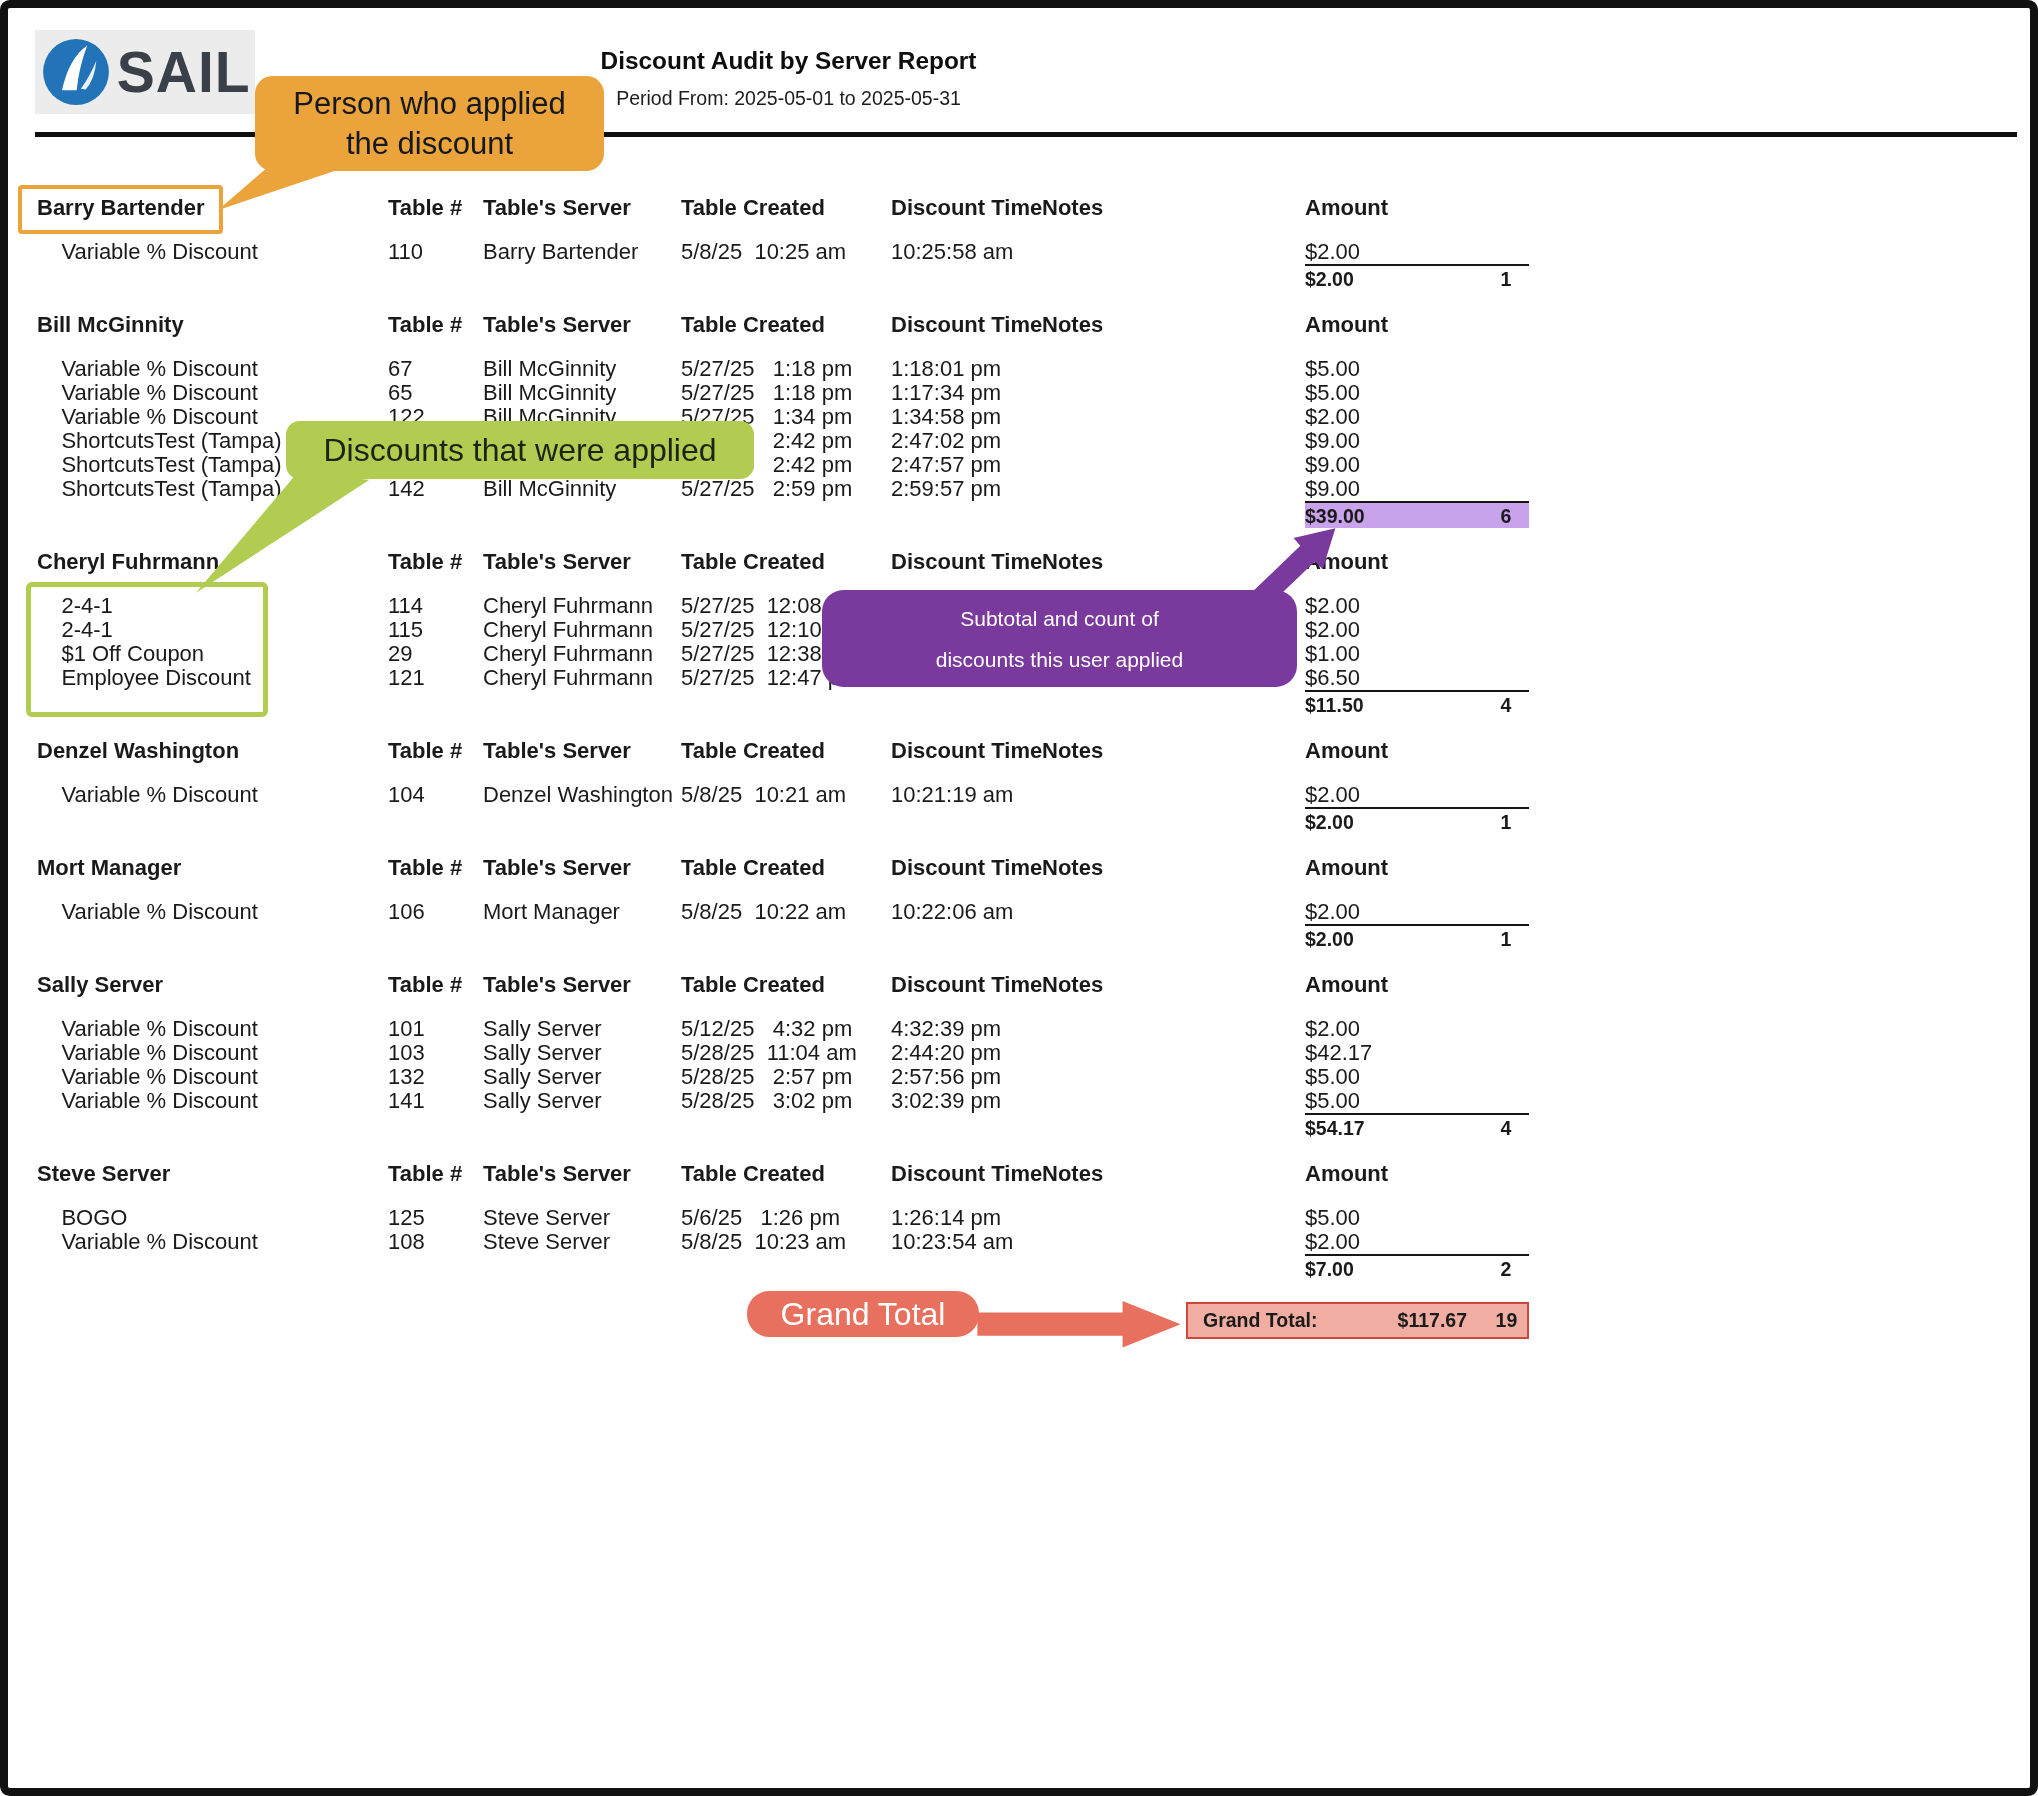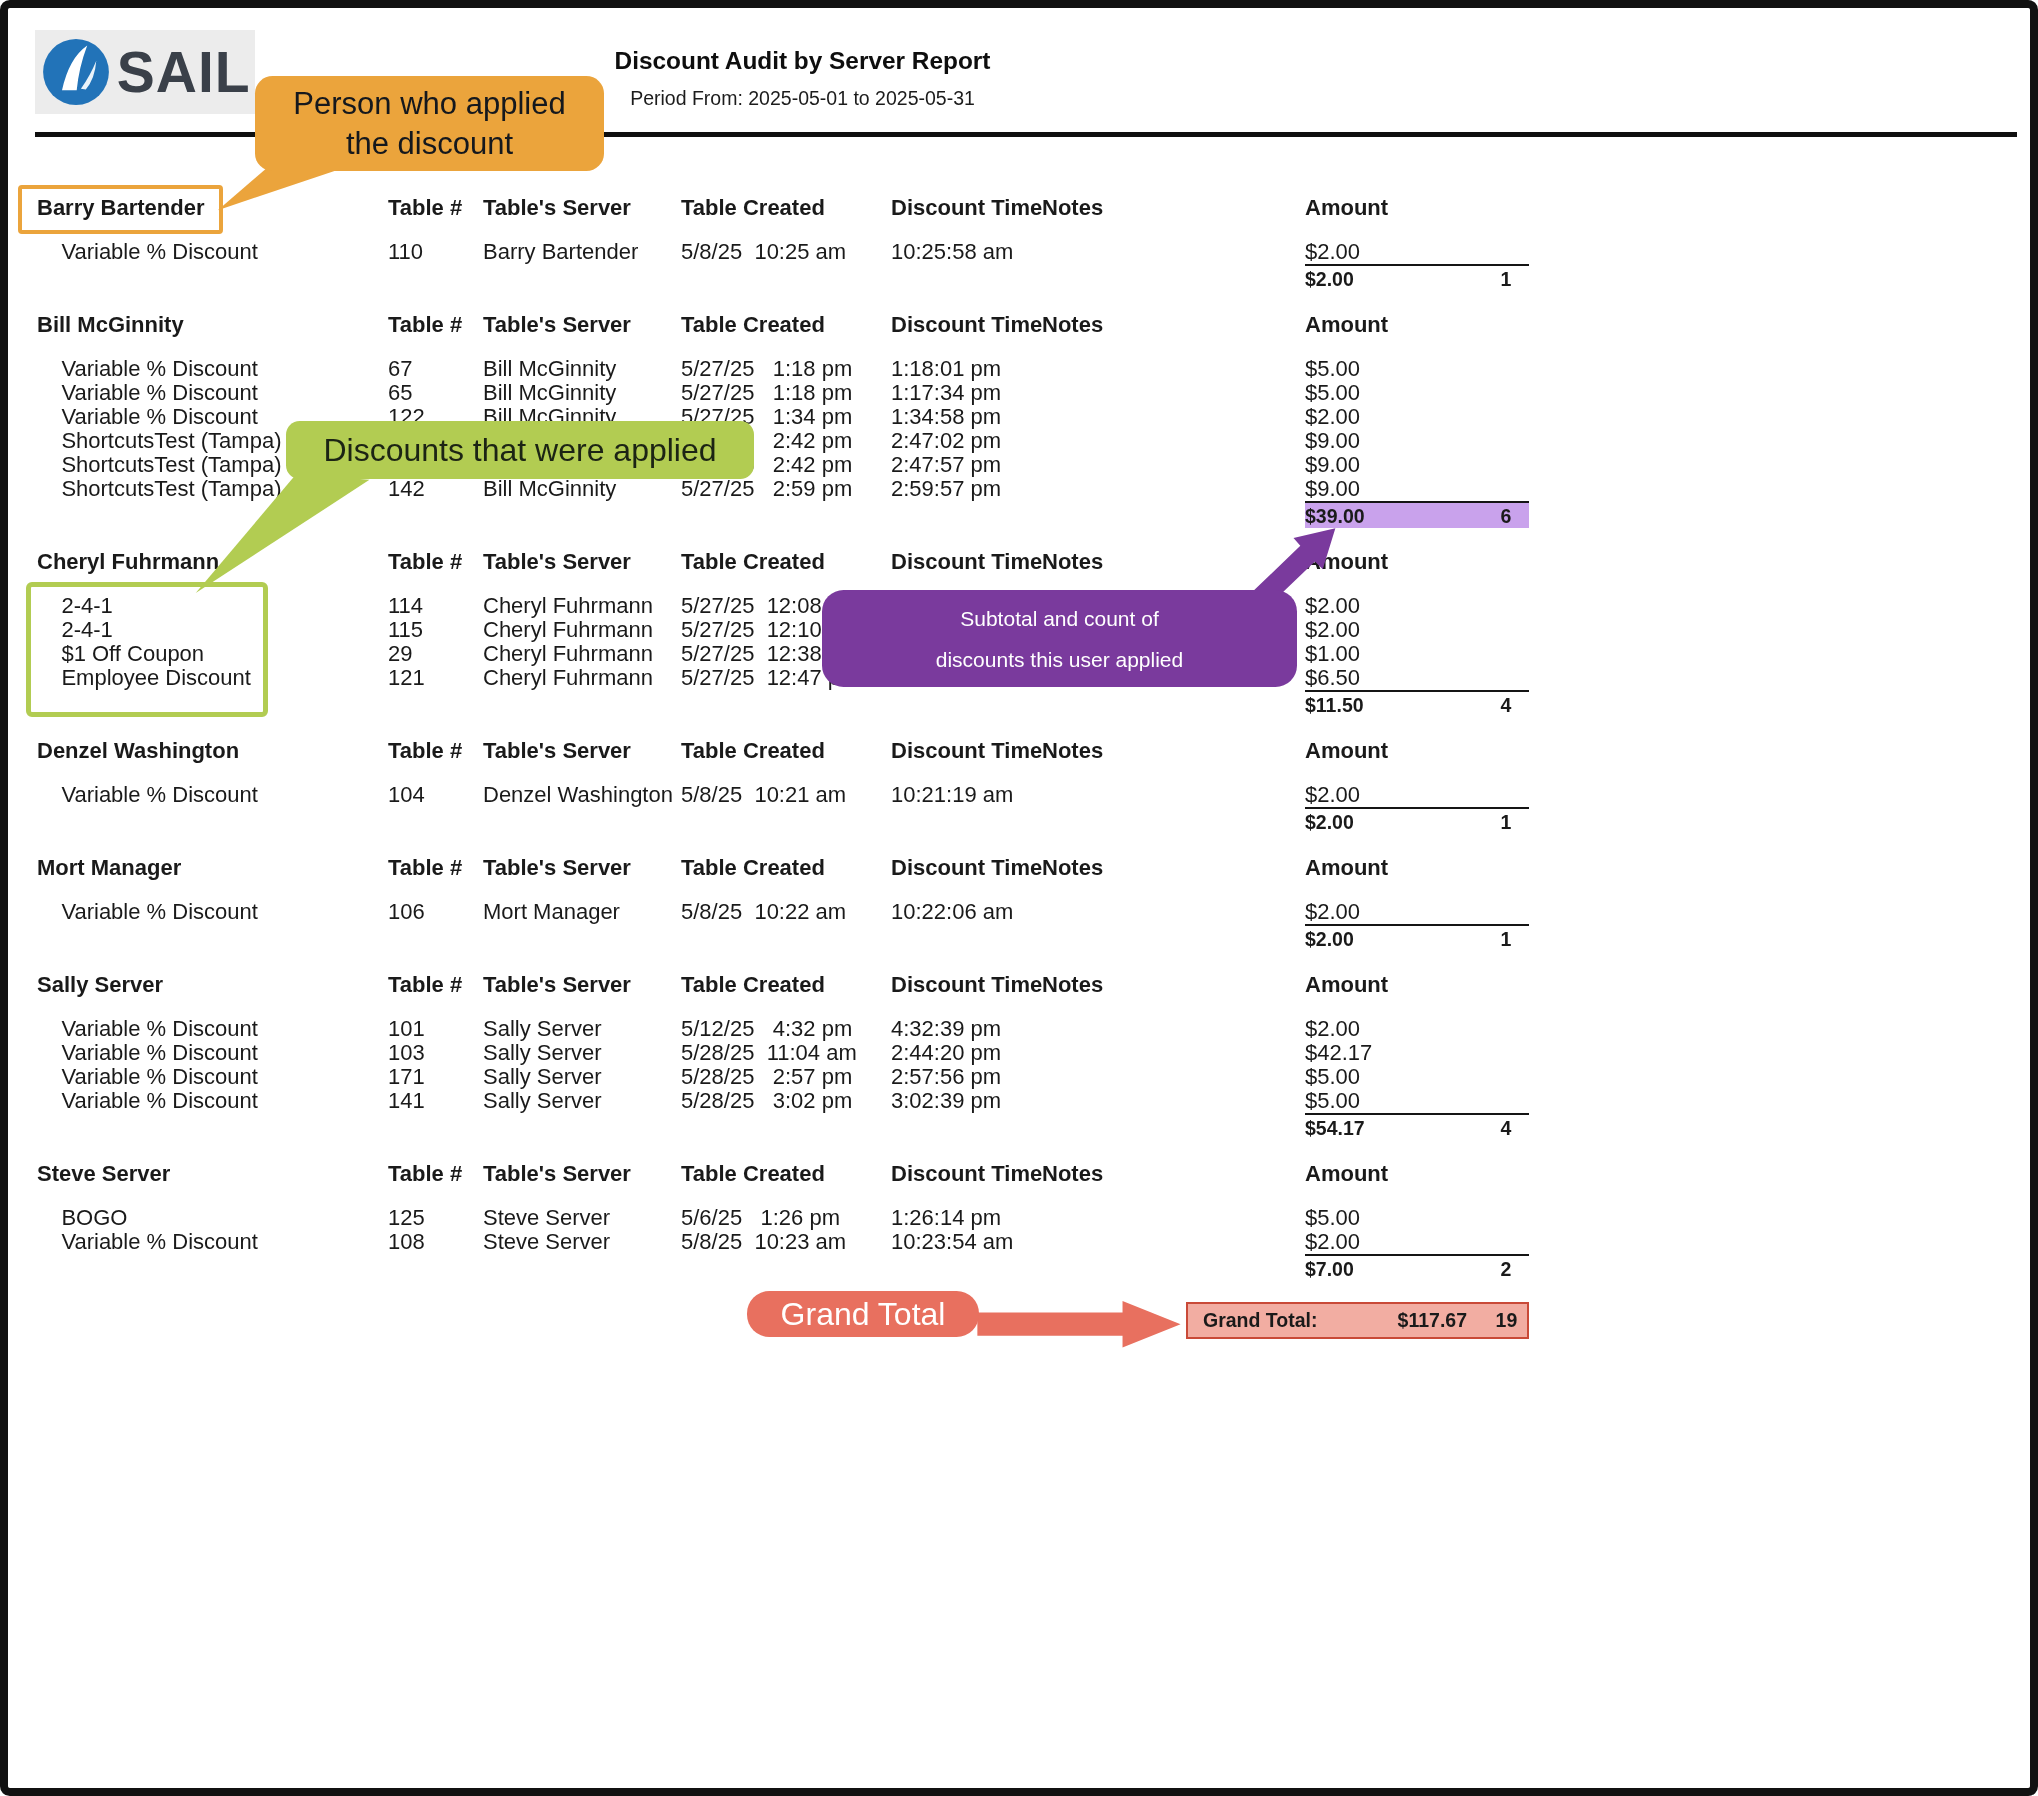--- a/index.html
+++ b/index.html
@@ -5,21 +5,21 @@
   html,body{margin:0;padding:0;background:#ffffff;}
   .page{
     position:relative;width:2038px;height:1796px;box-sizing:border-box;
     background:#ffffff;border:8.8px solid #111;border-radius:9.8px;overflow:hidden;
     font-family:"Liberation Sans",sans-serif;color:#1a1a1a;
   }
   
   .logo-area{position:absolute;left:27px;top:21.5px;width:220px;height:84px;background:#ececec;
     display:flex;align-items:center;gap:5.9px;padding-left:5.9px;box-sizing:border-box;}
   .logo-text{font-size:57px;font-weight:bold;color:#3a4049;letter-spacing:1px;}
-  .title-block{position:absolute;left:502px;top:39px;width:585px;text-align:center;}
+  .title-block{position:absolute;left:488px;top:39px;width:585px;text-align:center;}
   .report-title{font-size:24.4px;font-weight:bold;color:#0e0e0e;}
   .report-period{font-size:19.5px;margin-top:11.7px;color:#1c1c1c;}
   .location{position:absolute;top:94px;left:29px;width:1412px;text-align:right;font-size:19.5px;}
   .divider{position:absolute;top:124px;left:27px;width:1982px;height:4.9px;background:#0f0f0f;}
   
   .report{position:absolute;top:187px;left:29px;width:1980px;}
   .group{margin-bottom:19.5px;}
   .ghead,.row{display:grid;grid-template-columns:351px 95px 198px 210px 151px 263px 156px 68px;font-size:22px;}
   .ghead{font-weight:bold;height:25px;margin-bottom:19.5px;}
   .row{height:24px;line-height:24px;}
@@ -301,21 +301,21 @@
         <div class="cell c-ind">Variable % Discount</div>
         <div class="cell">103</div>
         <div class="cell">Sally Server</div>
         <div class="cell">5/28/25  11:04 am</div>
         <div class="cell">2:44:20 pm</div>
         <div class="cell"></div>
         <div class="cell c-amt">$42.17</div>
       </div>
       <div class="row">
         <div class="cell c-ind">Variable % Discount</div>
-        <div class="cell">171</div>
+        <div class="cell">132</div>
         <div class="cell">Sally Server</div>
         <div class="cell">5/28/25   2:57 pm</div>
         <div class="cell">2:57:56 pm</div>
         <div class="cell"></div>
         <div class="cell c-amt">$5.00</div>
       </div>
       <div class="row">
         <div class="cell c-ind">Variable % Discount</div>
         <div class="cell">141</div>
         <div class="cell">Sally Server</div>

